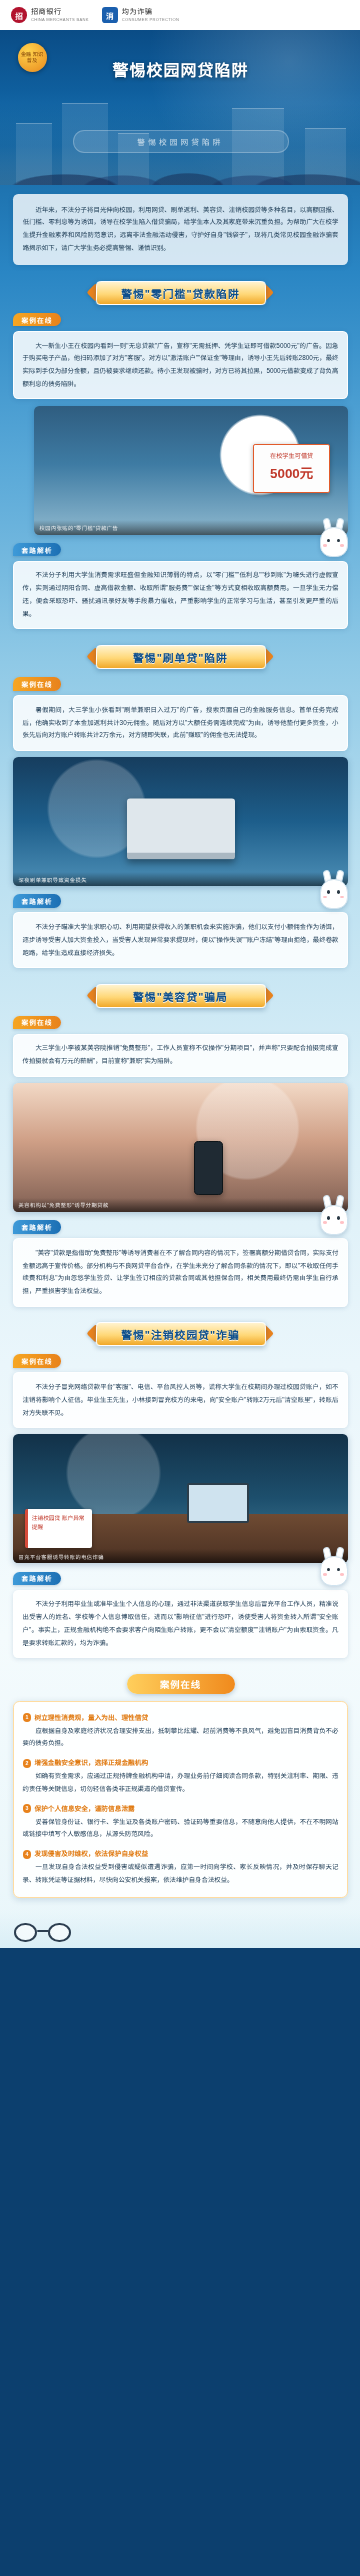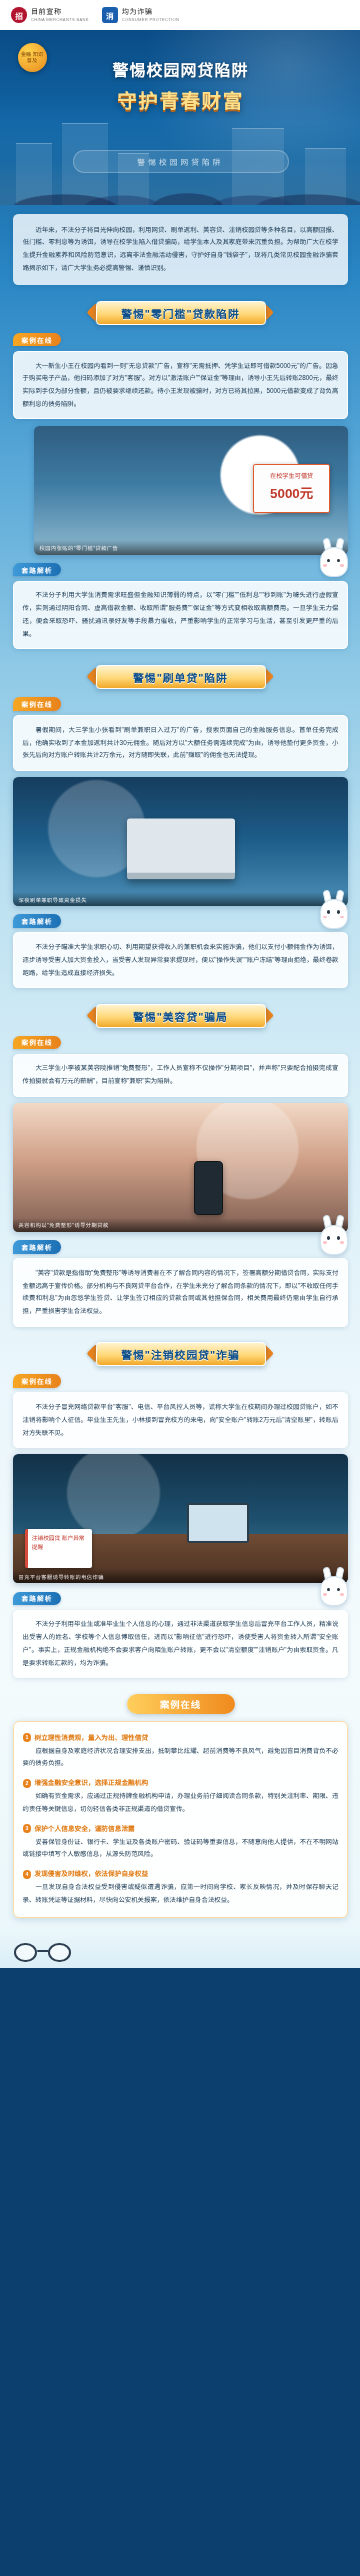--- a/index.html
+++ b/index.html
@@ -43,21 +43,21 @@
     font-size: 7.2px;
     color: #222;
     line-height: 1.15;
     letter-spacing: 0.5px;
   }
   .logo-sub { font-size: 4.1px; color: #888; letter-spacing: 0.3px; }
 
   
   .hero {
     position: relative;
-    height: 175px;
+    height: 155px;
     background:
       radial-gradient(circle at 80% 20%, rgba(255,255,255,.18), transparent 45%),
       linear-gradient(180deg, #0a4c86 0%, #0f5f9e 40%, #1e78b8 75%, #4c9ed2 100%);
     overflow: hidden;
   }
   .hero .skyline {
     position: absolute; bottom: 0; left: 0; right: 0; height: 82px;
     background:
       linear-gradient(180deg, rgba(6,52,94,0) 0%, rgba(6,52,94,.45) 100%);
   }
@@ -389,21 +389,21 @@
 </style>
 </head>
 <body>
 
 <div class="page">
 
   <div class="topbar">
     <div class="logo">
       <div class="logo-mark">招</div>
       <div>
-        <div class="logo-text">目前宣称</div>
+        <div class="logo-text">招商银行</div>
         <div class="logo-sub">CHINA MERCHANTS BANK</div>
       </div>
     </div>
     <div class="logo">
       <div class="logo-mark blue">消</div>
       <div>
         <div class="logo-text">均为诈骗</div>
         <div class="logo-sub">CONSUMER PROTECTION</div>
       </div>
     </div>
@@ -415,21 +415,20 @@
     <div class="bldg" style="left:62px;width:46px;height:82px"></div>
     <div class="bldg" style="left:118px;width:31px;height:52px"></div>
     <div class="bldg" style="right:77px;width:52px;height:77px"></div>
     <div class="bldg" style="right:15.5px;width:41px;height:57px"></div>
     <div class="people"></div>
     <div class="hero-badge">金融
 知识
 普及</div>
     <div class="hero-title-wrap">
       <div class="hero-title-1">警惕校园网贷陷阱</div>
-      <div class="hero-title-2">守护青春财富</div>
     </div>
     <div class="hero-ribbon">警惕校园网贷陷阱</div>
   </div>
 
   <div class="intro">近年来，不法分子将目光伸向校园，利用网贷、刷单返利、美容贷、注销校园贷等多种名目，以高额回报、低门槛、零利息等为诱饵，诱导在校学生陷入借贷骗局，给学生本人及其家庭带来沉重负担。为帮助广大在校学生提升金融素养和风险防范意识，远离非法金融活动侵害，守护好自身"钱袋子"，现将几类常见校园金融诈骗套路揭示如下，请广大学生务必提高警惕、谨慎识别。</div>
 
   <div class="sec-head">
     <div class="tip-l"></div>
     <div class="tip-r"></div>
     <div class="plate"></div>

